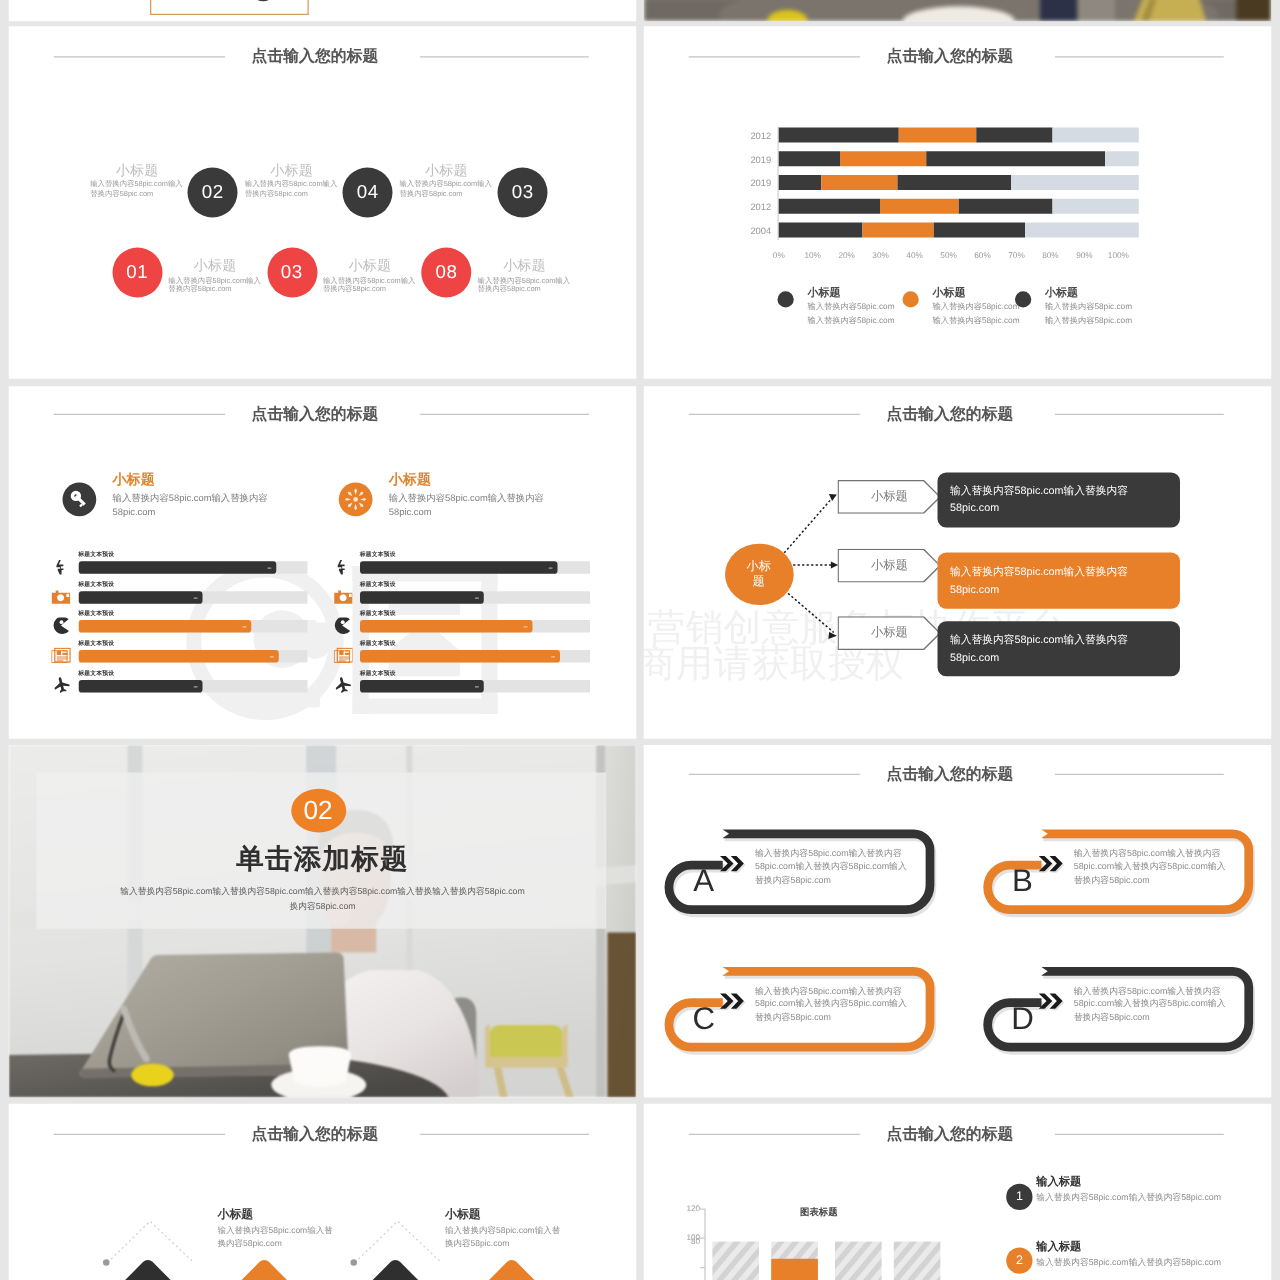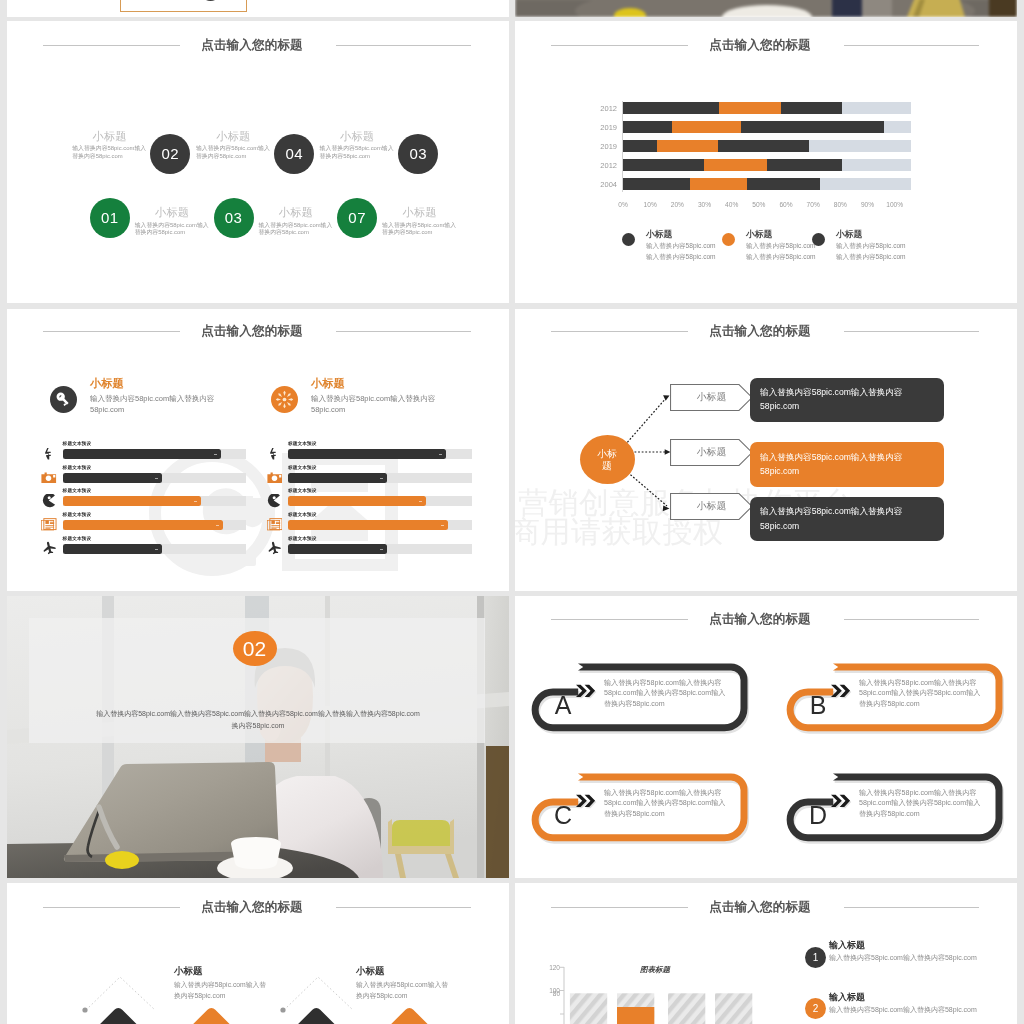--- a/index.html
+++ b/index.html
@@ -13,21 +13,21 @@
   .sldtitle .tx{position:absolute;left:0;right:12px;top:0;text-align:center;
       font-size:12.6px;font-weight:bold;color:#555;letter-spacing:.1px;line-height:26px;}
   .sldtitle .ln{position:absolute;top:13px;height:1px;background:#c4c4c4;}
   .sldtitle .ln.l{left:36px;width:137px;}
   .sldtitle .ln.r{right:38px;width:135px;}
 
   
   .s1 .circ{position:absolute;width:40px;height:40px;border-radius:50%;
       color:#fff;font-size:15px;line-height:40px;text-align:center;letter-spacing:.5px;font-weight:300;}
   .s1 .dark{background:#3a3a3a;}
-  .s1 .orng{background:#15803d;}
+  .s1 .orng{background:#ef4444;}
   .s1 .ttl{position:absolute;font-size:11.2px;color:#bdbdbd;letter-spacing:.2px;}
   .s1 .body{position:absolute;font-size:5.9px;color:#9b9b9b;line-height:7.9px;}
 
   
   .s2 .ylab{position:absolute;font-size:7.5px;color:#9a9a9a;text-align:right;}
   .s2 .axis{position:absolute;width:1px;background:#d2d2d2;}
   .s2 .bar{position:absolute;height:12px;}
   .s2 .seg{position:absolute;top:0;height:100%;}
   .s2 .xlab{position:absolute;font-size:6.6px;color:#9a9a9a;text-align:center;top:180px;}
   .s2 .lgd{position:absolute;}
@@ -64,21 +64,21 @@
   .s6 .item{position:absolute;}
   .s6 .letter{position:absolute;font-size:25px;color:#2c2c2c;line-height:25px;font-family:"Liberation Sans",sans-serif;}
   .s6 .txt{position:absolute;font-size:7.1px;color:#8b8b8b;line-height:10.6px;}
 
   
   .s7 .h{position:absolute;font-size:9.5px;font-weight:bold;color:#3a3a3a;}
   .s7 .p{position:absolute;font-size:6.8px;color:#8d8d8d;line-height:10.5px;}
 
   
   .s8 .ylab{position:absolute;font-size:6.5px;color:#9a9a9a;text-align:right;}
-  .s8 .ct{position:absolute;font-size:7.5px;font-weight:bold;color:#444;text-align:center;font-style:italic;}
+  .s8 .ct{position:absolute;font-size:7.5px;font-weight:bold;color:#444;text-align:center;}
   .s8 .num{position:absolute;width:21px;height:21px;border-radius:50%;color:#fff;
       font-size:10px;line-height:21px;text-align:center;}
   .s8 .h{position:absolute;font-size:9px;font-weight:bold;color:#333;}
   .s8 .p{position:absolute;font-size:7px;color:#8d8d8d;}
 
   
   .wm{position:absolute;pointer-events:none;}
   .wmtx{position:absolute;color:#f0f0f0;font-size:30px;letter-spacing:0.5px;white-space:nowrap;line-height:30px;}
 </style>
 </head>
@@ -126,21 +126,21 @@
   <div class="circ dark" style="left:391.3px;top:113px;">03</div>
 
   <div class="circ orng" style="left:82.8px;top:176.5px;">01</div>
   <div class="ttl" style="left:127.7px;top:184px;width:75px;text-align:center;">小标题</div>
   <div class="body" style="left:127.7px;top:200.5px;width:77px;">输入替换内容58pic.com输入替换内容58pic.com</div>
 
   <div class="circ orng" style="left:206.5px;top:176.5px;">03</div>
   <div class="ttl" style="left:251.4px;top:184px;width:75px;text-align:center;">小标题</div>
   <div class="body" style="left:251.4px;top:200.5px;width:77px;">输入替换内容58pic.com输入替换内容58pic.com</div>
 
-  <div class="circ orng" style="left:330.2px;top:176.5px;">07</div>
+  <div class="circ orng" style="left:330.2px;top:176.5px;">08</div>
   <div class="ttl" style="left:375.1px;top:184px;width:75px;text-align:center;">小标题</div>
   <div class="body" style="left:375.1px;top:200.5px;width:77px;">输入替换内容58pic.com输入替换内容58pic.com</div>
 </div>
 
 <div class="slide s2" style="left:515px;top:21px;width:502px;height:282px;">
   <div class="sldtitle" style="top:11px;">
     <div class="ln l"></div>
     <div class="tx">点击输入您的标题</div>
     <div class="ln r"></div>
   </div>
@@ -544,20 +544,21 @@
 
     <path d="M93 212 q-9 24 -12 38 q-2 8 4 11" stroke="#3a3a38" stroke-width="2.6" fill="none"></path>
     <path d="M92 211 q8 24 18 40" stroke="#bcbab4" stroke-width="5.5" fill="none" stroke-linecap="round"></path>
     <ellipse cx="115" cy="264" rx="17" ry="9" fill="#e9d21d"></ellipse>
 
     <ellipse cx="248" cy="272" rx="38" ry="13" fill="#f6f4f1"></ellipse>
     <path d="M224 248 q0 -7 25 -7 q25 0 25 7 l-4 19 q-1 6 -21 6 q-20 0 -21 -6 z" fill="#fcfbf9"></path>
   </svg>
   <div class="band" style="left:22px;top:22px;width:456px;height:125px;"></div>
   <div class="num" style="left:225.5px;top:35px;width:44px;height:35px;line-height:35px;">02</div>
+  <div class="bigt" style="left:0;top:76px;">单击添加标题</div>
   <div class="sub" style="left:86px;top:112px;width:330px;">输入替换内容58pic.com输入替换内容58pic.com输入替换内容58pic.com输入替换输入替换内容58pic.com换内容58pic.com</div>
 </div>
 
 <div class="slide s6" style="left:515px;top:596px;width:502px;height:282px;">
   <div class="sldtitle" style="top:10px;">
     <div class="ln l"></div>
     <div class="tx">点击输入您的标题</div>
     <div class="ln r"></div>
   </div>
   <div id="s6items">

